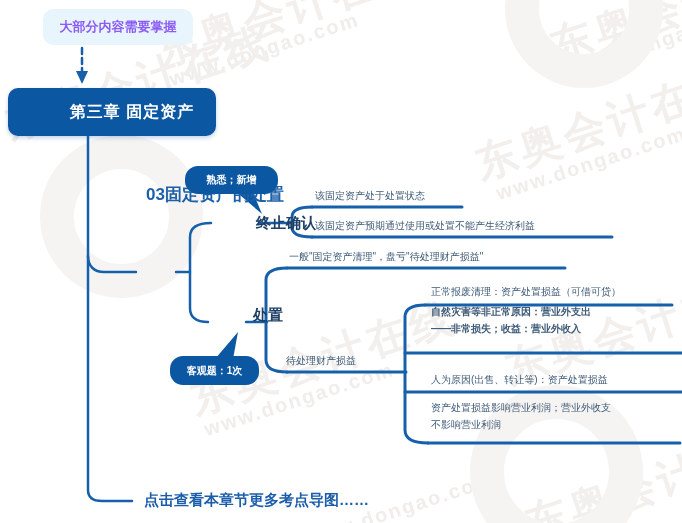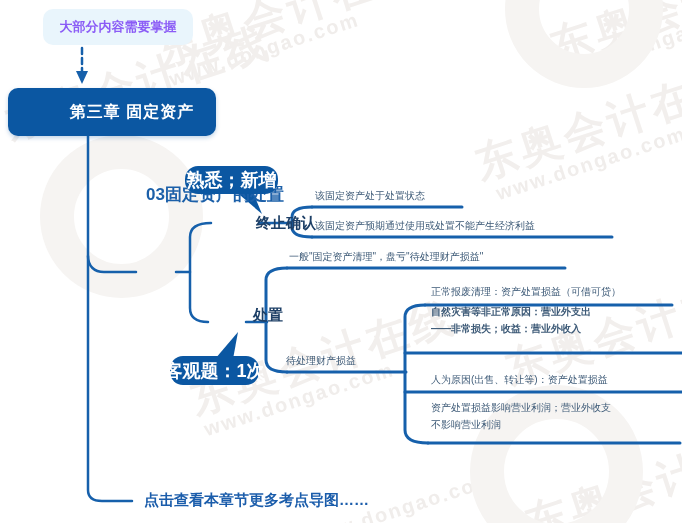--- a/index.html
+++ b/index.html
@@ -29,21 +29,21 @@
     box-shadow:0 2px 4px rgba(11,87,162,.25);
     padding-left:40px;
   }
   .central{
     left:146px;top:185px;width:30px;display:flex;flex-direction:row;align-items:center;
     color:#1c60a9;font-size:17px;font-weight:bold;line-height:20.5px;
   }
   .branch-label{color:#1d3f66;font-size:15px;font-weight:600;white-space:nowrap;padding-left:44px;}
   .leaf{color:#3d5a77;font-size:10px;line-height:16.5px;white-space:pre-line;}
   .callout{
-    background:#0b57a2;border-radius:13px;color:#fff;font-size:18px;font-weight:bold;
+    background:#0b57a2;border-radius:13px;color:#fff;font-size:10px;font-weight:bold;
     display:flex;align-items:center;justify-content:center;white-space:nowrap;
   }
   .footer-link{
     left:144px;top:491px;color:#1b5dab;font-size:15px;font-weight:bold;white-space:nowrap;
     cursor:pointer;
   }
 </style>
 </head>
 <body>
 

